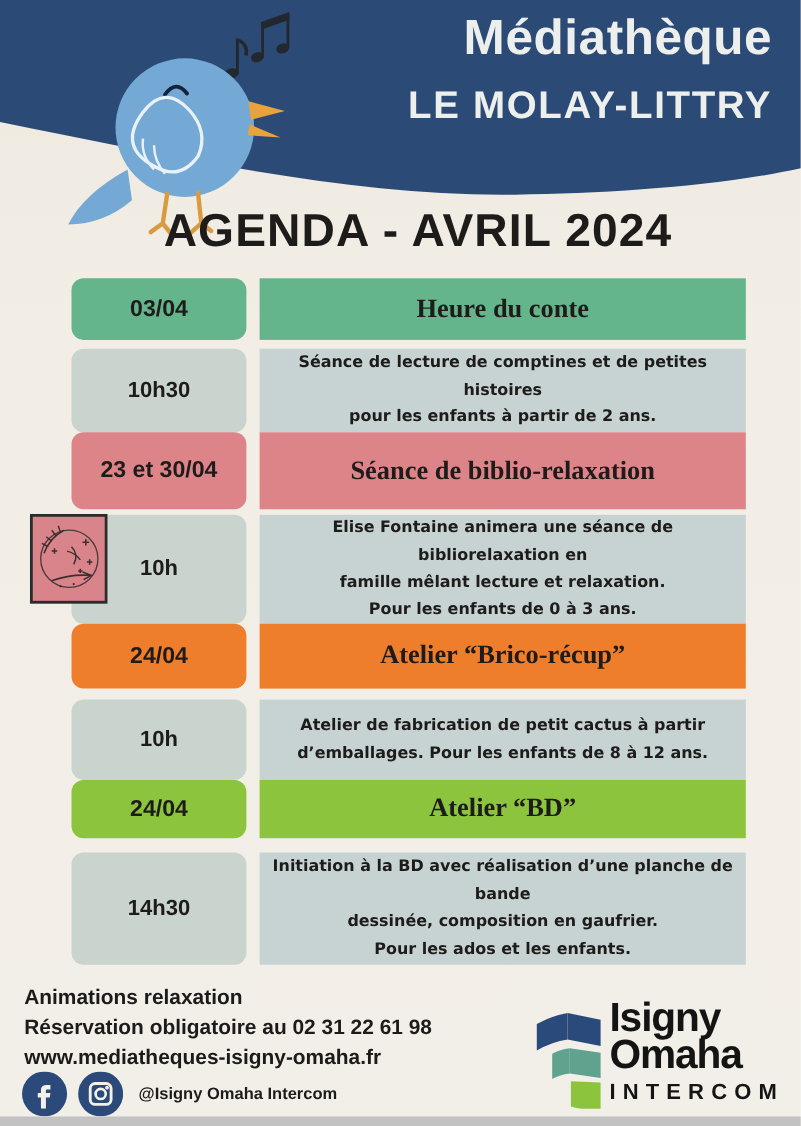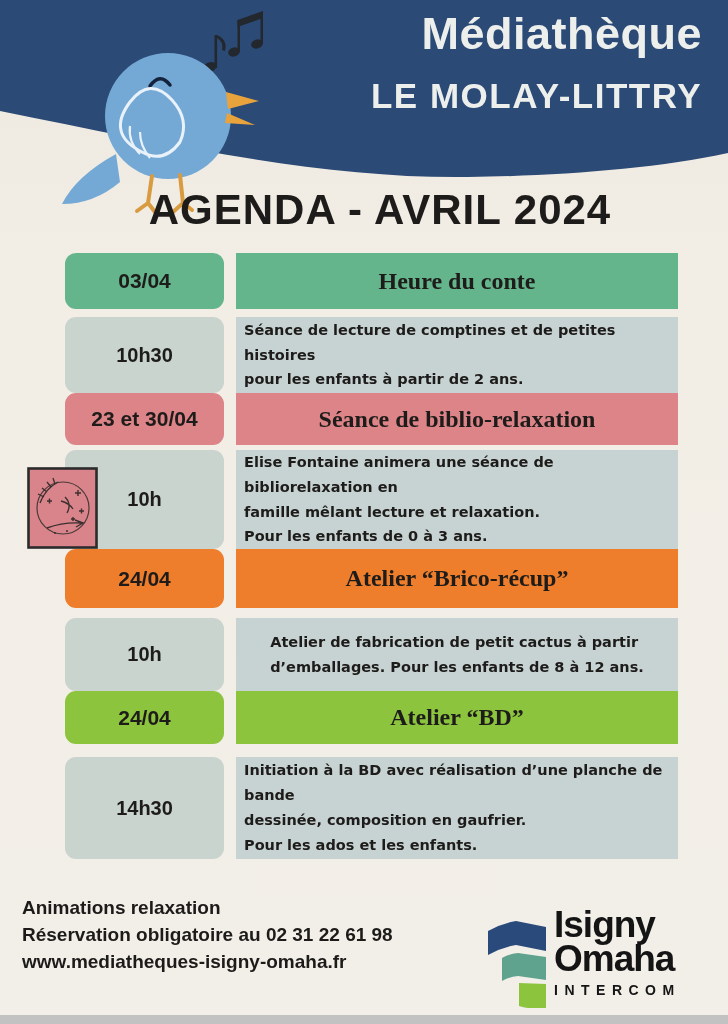--- a/index.html
+++ b/index.html
@@ -25,61 +25,61 @@
   }
   
   .table { position:absolute; top:253px; left:65px; width:613px; }
   .row { display:flex; gap:12px; }
   .cell-date {
     width:159px; flex:0 0 159px; display:flex; align-items:center; justify-content:center;
     font-weight:bold; font-size:21px; color:#1e1c1a;border-radius:11px;
   }
   .cell-text {
     flex:1; display:flex; align-items:center; justify-content:center;
-    text-align:left; color:#1e1c1a;
+    text-align:center; color:#1e1c1a;
   }
   .row.head .cell-text {
     font-family:"Liberation Serif", serif; font-size:24px; font-weight:600;
   }
   .row.body .cell-text {
     font-family:"DejaVu Sans", sans-serif; font-size:14.5px; font-weight:600;
     white-space:pre-line; line-height:1.72; padding:0 8px;
   }
   .row.body .cell-date { font-size:20px; }
   .r-green  .cell-date, .r-green  .cell-text { background:#64b48c; }
   .r-pink   .cell-date, .r-pink   .cell-text { background:#dd8488; }
   .r-pink   .cell-text { font-weight:700; }
   .r-orange .cell-date, .r-orange .cell-text { background:#ef7e2c; }
   .r-lime   .cell-date, .r-lime   .cell-text { background:#8cc43e; }
   .r-body   .cell-date { background:#c8d4cd; }
   .r-body   .cell-text { background:#c6d3d2; }
   .r1 { height:56px; margin-bottom:8px; }
   .r2 { height:76px; }
-  .r3 { height:52px; margin-bottom:5px; }
+  .r3 { height:70px; margin-bottom:5px; }
   .r4 { height:99px; }
   .r5 { height:59px; margin-bottom:10px; }
   .r6 { height:73px; }
   .r7 { height:53px; margin-bottom:13px; }
   .r8 { height:102px; }
   .stamp { position:absolute; top:467px; left:27px; width:71px; height:82px; }
   
   .footer-left { position:absolute; left:22px; top:897px; color:#1c1b19; }
   .footer-left .fl1 { font-size:19px; font-weight:bold; margin-bottom:5px; }
   .footer-left .fl2 { font-size:19px; font-weight:bold; margin-bottom:5px; }
   .footer-left .fl3 { font-size:19px; font-weight:bold; }
   .social-row { position:absolute; left:20px; top:974px; display:flex; align-items:center; gap:10px; }
   .social-icon { width:41px; height:41px; }
   .social-handle { font-size:15px; font-weight:bold; color:#1c1b19; margin-left:4px; }
   .logo { position:absolute; left:486px; top:908px; display:flex; }
   .logo-mark { width:62px; height:92px; margin-right:6px; margin-top:8px; }
   .logo-text .l1, .logo-text .l2 {
     font-size:37px; font-weight:900; color:#141414; line-height:0.92; letter-spacing:-1px;
   }
   .logo-text .l3 {
-    font-size:14px; font-weight:600; color:#141414; letter-spacing:6.5px; margin-top:6px;
+    font-size:20px; font-weight:600; color:#141414; letter-spacing:6.5px; margin-top:6px;
   }
   .scan-strip { position:absolute; left:0; bottom:0; width:728px; height:9px; background:#c2c2c2; }
 </style>
 </head>
 <body>
 
 <div class="page">
 
   <svg class="header-curve" viewBox="0 0 728 200" preserveAspectRatio="none">
     <path d="M0,0 H728 V153 C655,169 555,176 468,177 C325,179 168,145 0,111 Z" fill="#2c4a76"></path>
@@ -167,20 +167,33 @@
     <circle cx="28" cy="66" r="1" fill="#3c2f2f"></circle>
       <circle cx="40" cy="64" r="1" fill="#3c2f2f"></circle>
   </svg>
 
   <div class="footer-left">
     <div class="fl1">Animations relaxation</div>
     <div class="fl2">Réservation obligatoire au 02 31 22 61 98</div>
     <div class="fl3">www.mediatheques-isigny-omaha.fr</div>
   </div>
 
+  <div class="social-row">
+    <svg class="social-icon" viewBox="0 0 41 41">
+      <circle cx="20.5" cy="20.5" r="20.5" fill="#2b4a7a"></circle>
+      <path d="M23,12 h4 v5 h-4 q-1,0 -1,1.5 V21 h5 l-0.7,5 H22 v12 h-5.5 V26 H13 v-5 h3.5 v-3.5 q0,-5.5 6.5,-5.5 Z" fill="#f4f1ea" transform="scale(0.82) translate(4.5,3)"></path>
+    </svg>
+    <svg class="social-icon" viewBox="0 0 41 41">
+      <circle cx="20.5" cy="20.5" r="20.5" fill="#2b4a7a"></circle>
+      <rect x="11" y="11" width="19" height="19" rx="4.5" fill="none" stroke="#f4f1ea" stroke-width="2.6"></rect>
+      <circle cx="20.5" cy="20.5" r="4.6" fill="none" stroke="#f4f1ea" stroke-width="2.4"></circle>
+      <circle cx="26.3" cy="14.8" r="1.7" fill="#f4f1ea"></circle>
+    </svg>
+    <span class="social-handle">@Isigny Omaha Intercom</span>
+  </div>
 
   <div class="logo">
     <svg class="logo-mark" viewBox="0 0 62 92">
       <path d="M2,15 Q16,7 30,5 L30,29 Q16,31 2,39 Z" fill="#2b4a7c"></path>
       <path d="M30,5 L60,11 L60,35 L30,29 Z" fill="#2b4a7c"></path>
       <path d="M16,42 Q23,38 32,37 L32,60 Q23,61 16,65 Z" fill="#5fa28e"></path>
       <path d="M32,37 L60,41 L60,64 L32,60 Z" fill="#5fa28e"></path>
       <path d="M33,67 L60,68 L60,92 Q46,94 33,90 Z" fill="#8cc43e"></path>
     </svg>
     <div class="logo-text">

